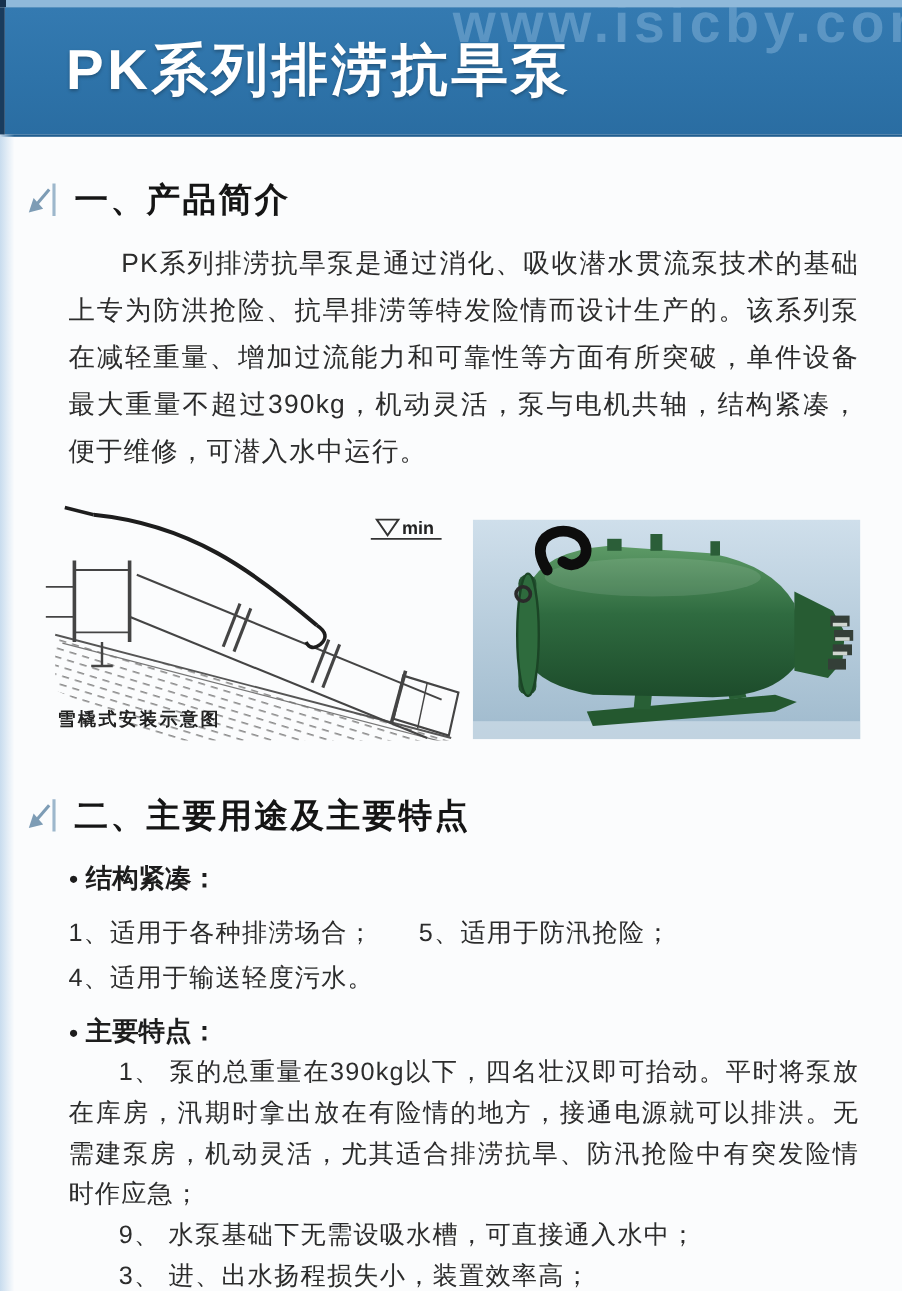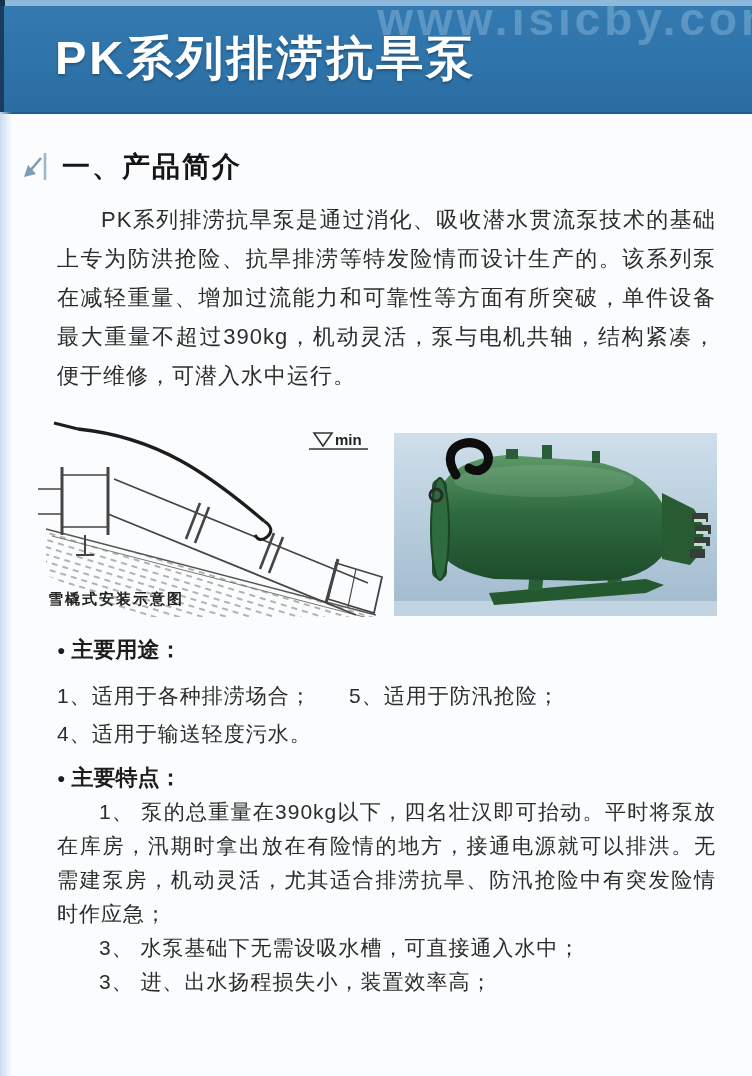--- a/index.html
+++ b/index.html
@@ -184,37 +184,45 @@
         <rect x="148" y="12" width="10" height="14" fill="#2b5e38"></rect>
         <rect x="198" y="18" width="8" height="12" fill="#2b5e38"></rect>
         <rect x="112" y="16" width="12" height="10" fill="#2b5e38"></rect>
 
         <path d="M62,42 C40,8 88,0 94,22 C97,34 84,42 75,35" fill="none" stroke="#0d0d0d" stroke-width="9" stroke-linecap="round"></path>
         <circle cx="42" cy="62" r="6" fill="none" stroke="#2a2a2a" stroke-width="3"></circle>
       </svg>
     </div>
   </div>
 
+  <div class="sec-heading sec2-heading">
+    <svg class="sec-icon" viewBox="0 0 34 34">
+      <line x1="26" y1="3" x2="26" y2="30" stroke="#9db7cc" stroke-width="2.6"></line>
+      <line x1="22" y1="8" x2="10" y2="22" stroke="#7d9cb5" stroke-width="2.6"></line>
+      <polygon points="5,27 17,24 9,15" fill="#7d9cb5"></polygon>
+    </svg>
+    <span>二、主要用途及主要特点</span>
+  </div>
 
   <div class="bullet-line uses-label">
     <span class="bullet">●</span>
-    <span>主要用途：</span>
+    <span>结构紧凑：</span>
   </div>
 
   <div class="uses-grid">
     <span>1、适用于各种排涝场合；</span>
     <span>5、适用于防汛抢险；</span>
     <span>4、适用于输送轻度污水。</span>
   </div>
 
   <div class="bullet-line features-label">
     <span class="bullet">●</span>
     <span>主要特点：</span>
   </div>
 
   <div class="features">
     <p class="feature">1、 泵的总重量在390kg以下，四名壮汉即可抬动。平时将泵放在库房，汛期时拿出放在有险情的地方，接通电源就可以排洪。无需建泵房，机动灵活，尤其适合排涝抗旱、防汛抢险中有突发险情时作应急；</p>
-    <p class="feature">3、 水泵基础下无需设吸水槽，可直接通入水中；</p>
+    <p class="feature">9、 水泵基础下无需设吸水槽，可直接通入水中；</p>
     <p class="feature">3、 进、出水扬程损失小，装置效率高；</p>
 
   </div>
 
 </div>
 
 </body></html>

